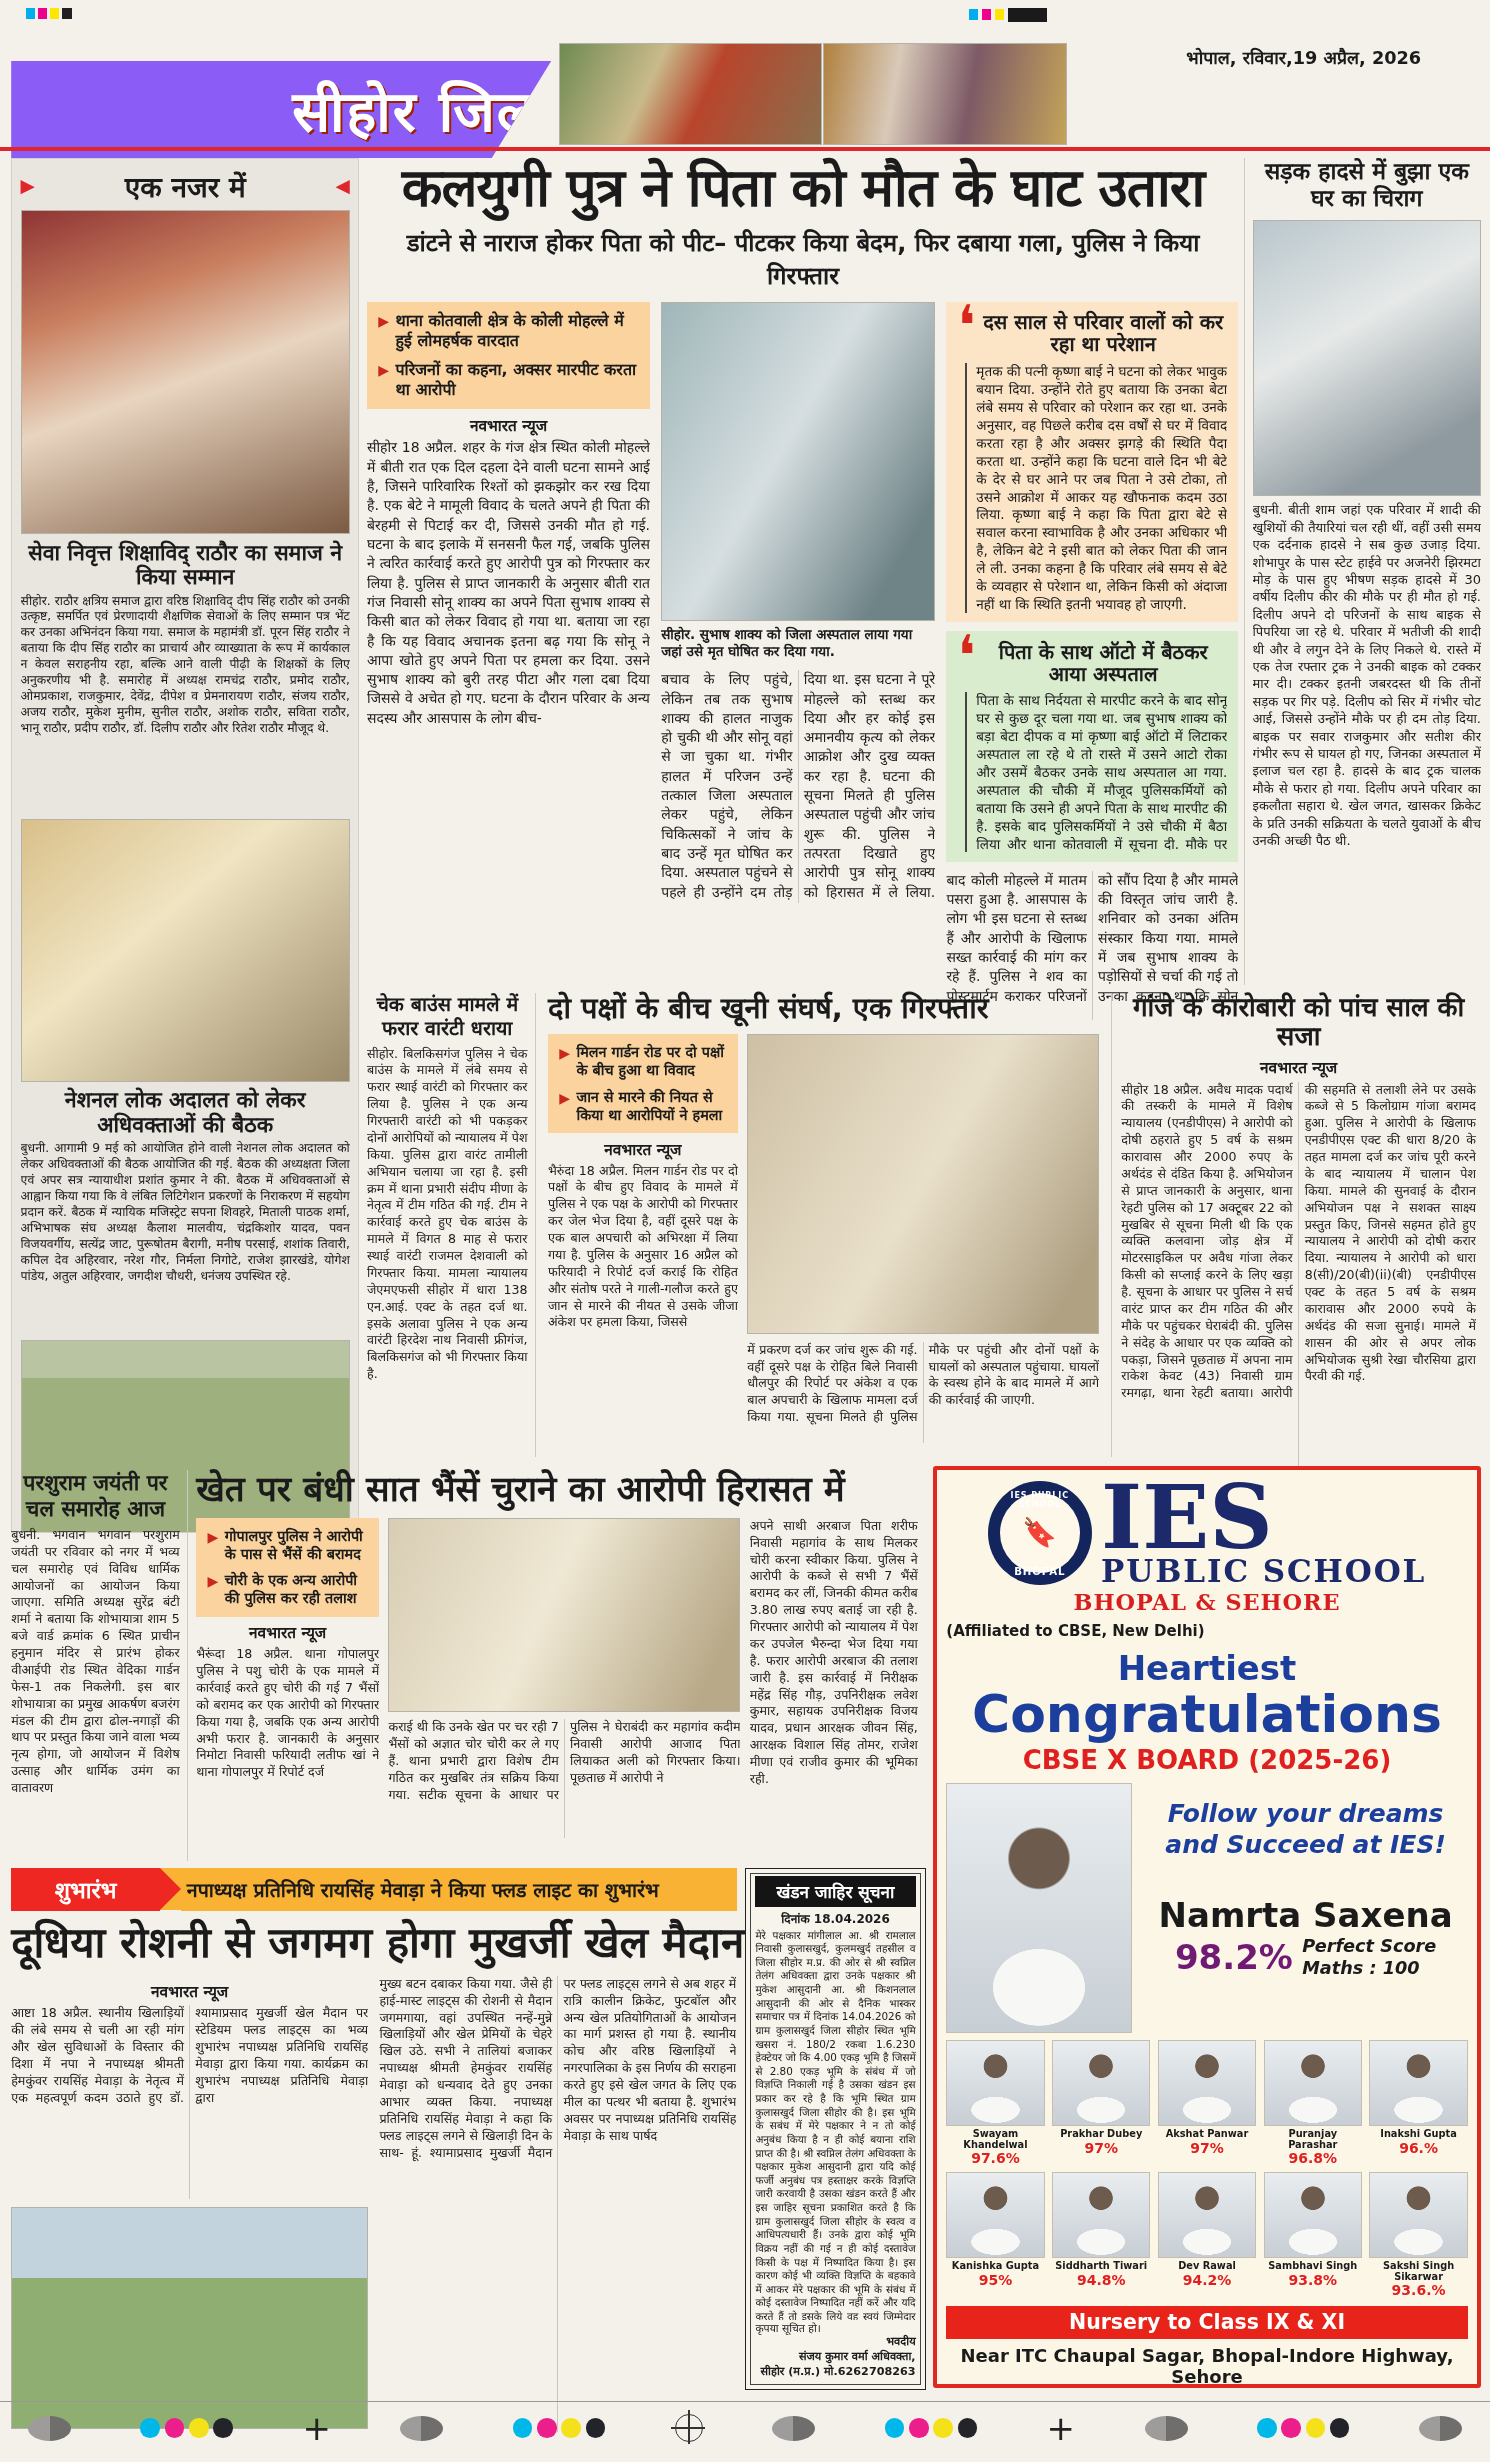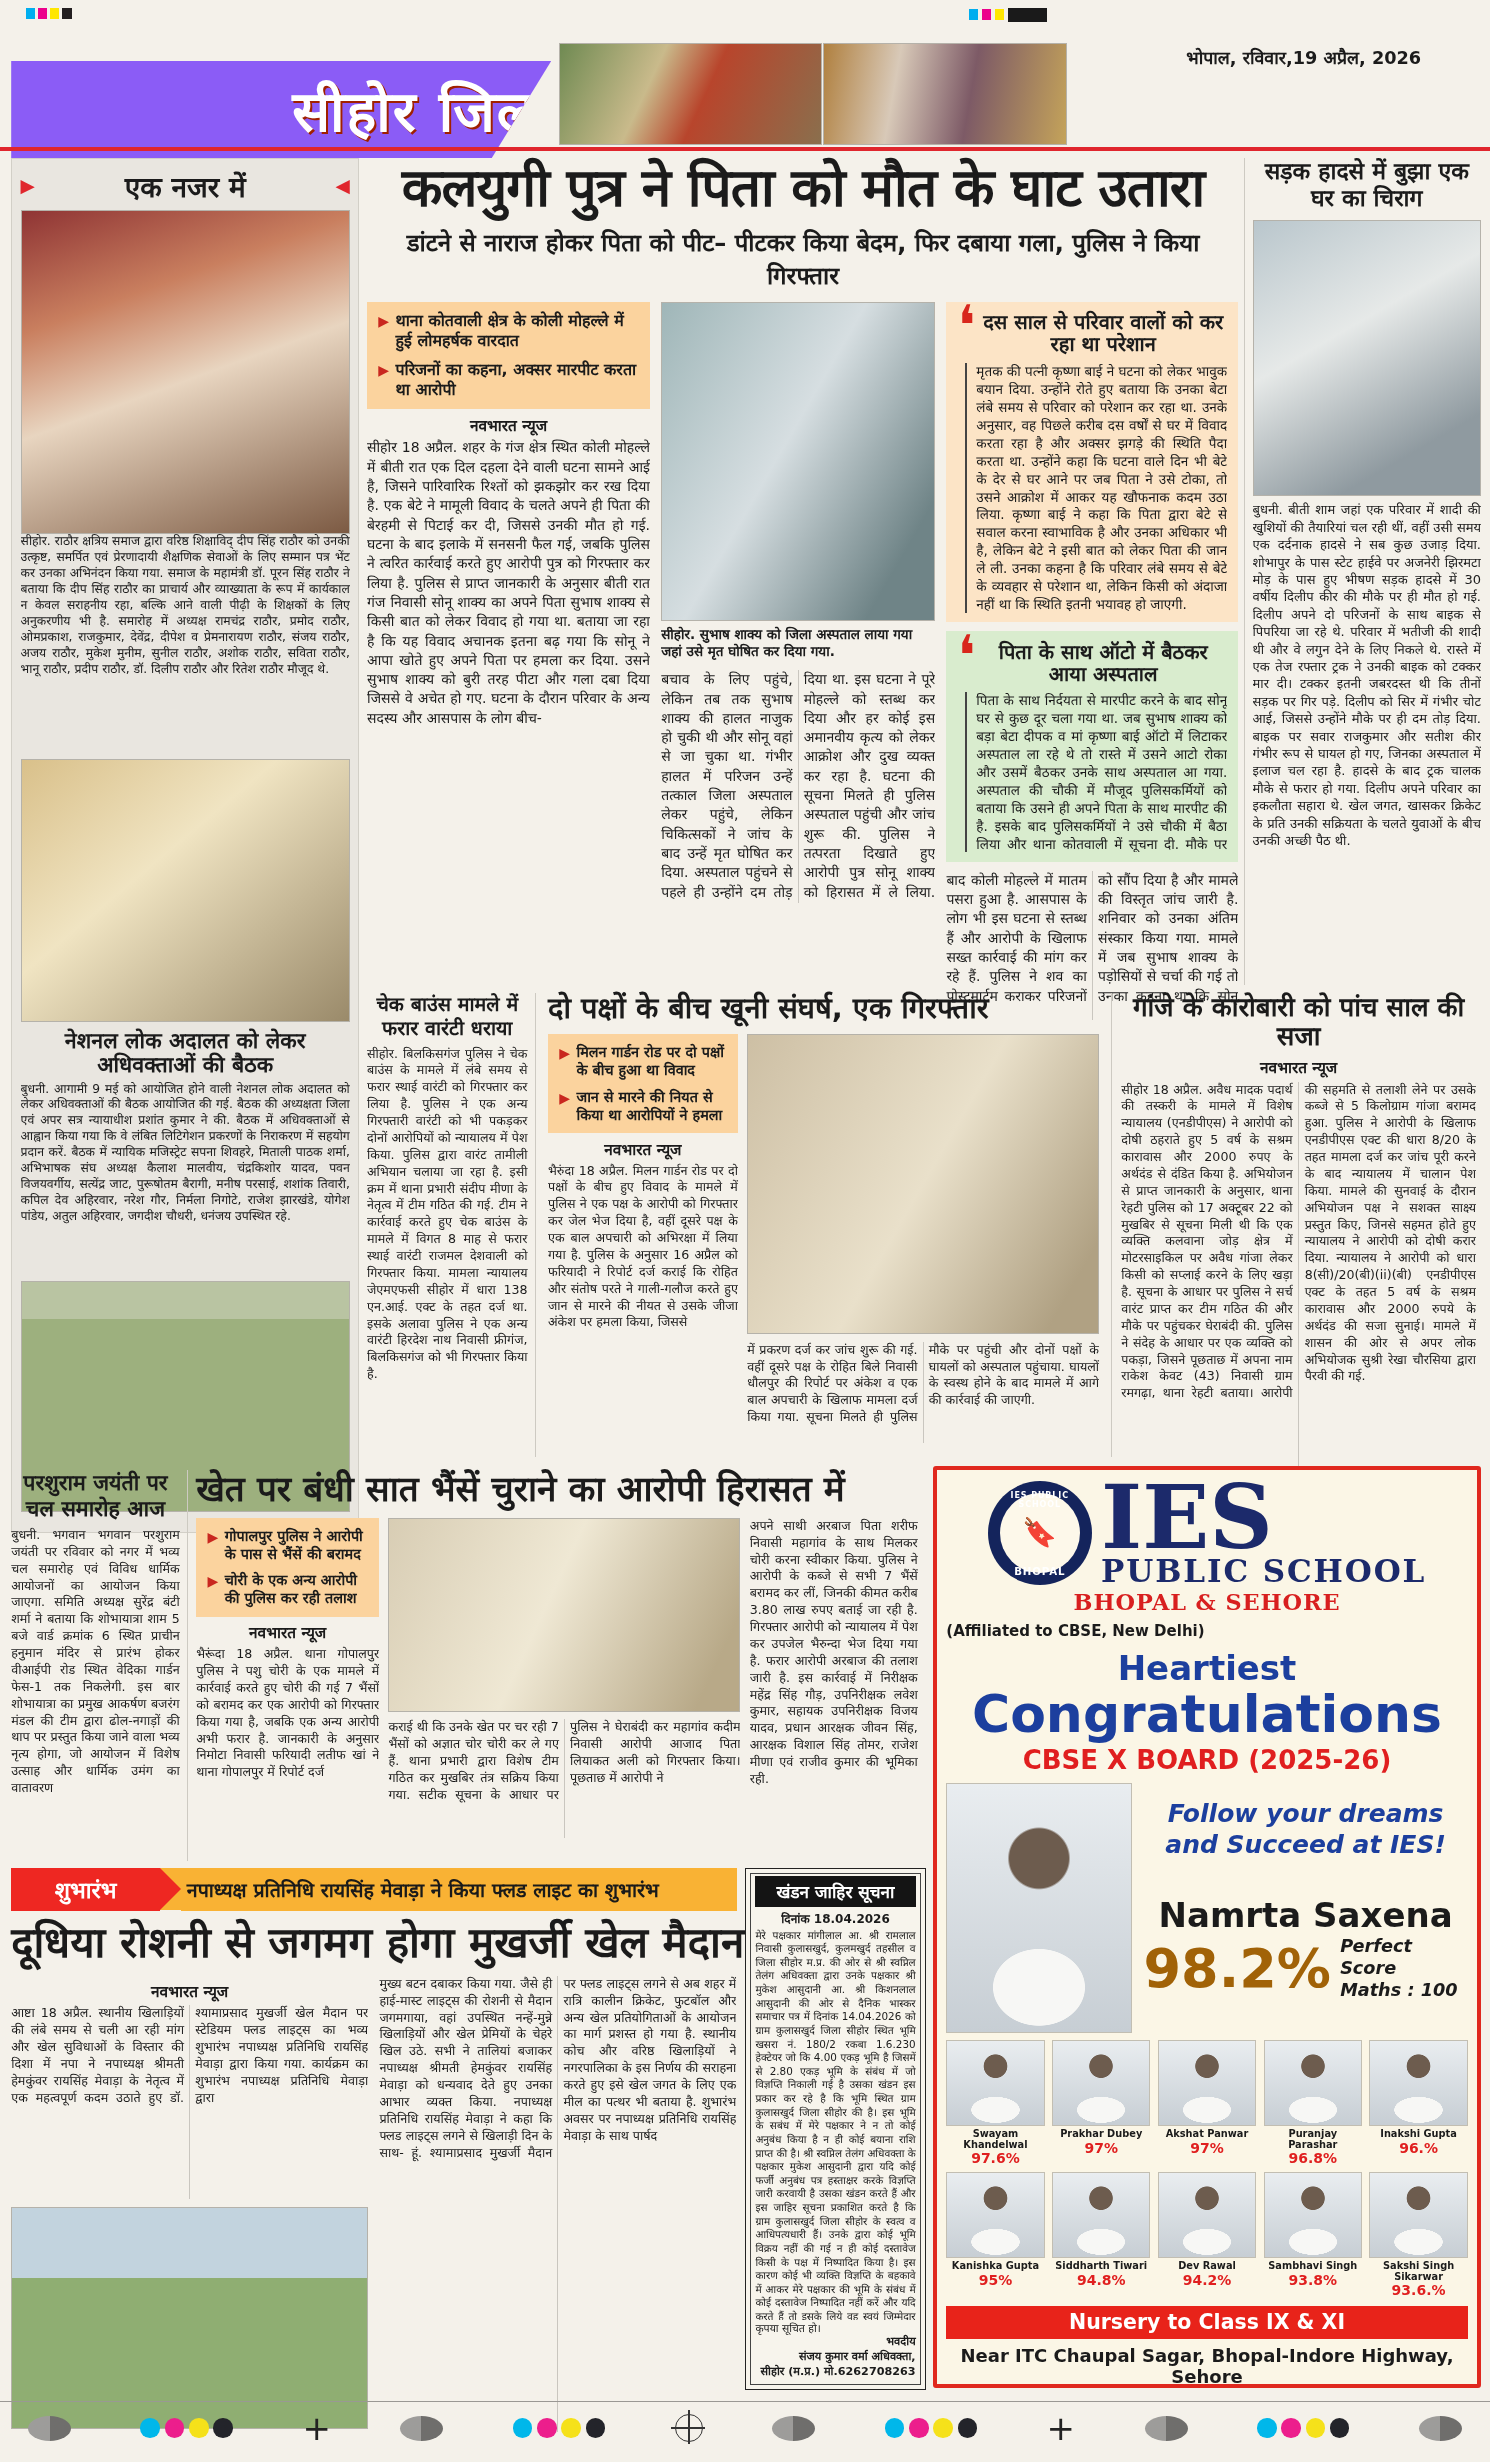--- a/index.html
+++ b/index.html
@@ -155,21 +155,21 @@
   .ad-affil { text-align:left; font-size:15px; font-weight:bold; margin-top:7px; }
   .ad-heartiest { text-align:center; color:#1c3f9e; font-size:34px; font-weight:bold; margin-top:7.5px; }
   .ad-congrats { text-align:center; color:#1c3f9e; font-size:52px; font-weight:bold; line-height:1; }
   .ad-board { text-align:center; color:#e01f1f; font-size:26px; font-weight:bold; margin-top:5.6px; }
   .ad-mid { display:flex; margin-top:7.5px; }
   .topper-photo { width:186px; height:250px; flex-shrink:0; }
   .ad-mid-right { flex:1; padding-left:11.2px; display:flex; flex-direction:column; }
   .ad-slogan { color:#1c3f9e; font-size:25px; font-weight:bold; font-style:italic; text-align:center; line-height:1.25; margin-top:15px; }
   .topper-name { font-size:34px; font-weight:bold; text-align:center; margin-top:35px; }
   .topper-score-row { display:flex; align-items:center; justify-content:center; gap:9.3px; }
-  .topper-pct { color:#a16207; font-size:54px; font-weight:bold; }
+  .topper-pct { color:#701a75; font-size:34px; font-weight:bold; }
   .topper-notes { font-size:17.7px; font-weight:bold; font-style:italic; line-height:1.25; }
   .face { position:relative; border:0.9px solid #c2beb2; background:
       radial-gradient(circle at 50% 30%, #6d5c4e 15%, transparent 16%),
       radial-gradient(ellipse 42% 26% at 50% 82%, #f7f7f5 59%, transparent 60%),
       linear-gradient(#e9edf0,#c7ced4); }
   .stu-grid { display:grid; grid-template-columns:repeat(5,1fr); gap:5.6px 7.5px; margin-top:7.5px; }
   .stu { text-align:center; }
   .stu-photo { height:86px; }
   .stu-name { font-size:9.8px; font-weight:bold; line-height:1.1; margin-top:2.8px; }
   .stu-pct { color:#e01f1f; font-size:14px; font-weight:bold; }
@@ -226,20 +226,21 @@
   </div>
   <div class="red-rule"></div>
 
   <div class="one-glance">
     <div class="og-title">
       <span class="tri">▶</span>
       <span class="t">एक नजर में</span>
       <span class="tri">◀</span>
     </div>
     <div class="ph og-photo1"></div>
+    <div class="og-head">सेवा निवृत्त शिक्षाविद् राठौर का समाज ने किया सम्मान</div>
     <div class="og-body" id="og-b1">सीहोर. राठौर क्षत्रिय समाज द्वारा वरिष्ठ शिक्षाविद् दीप सिंह राठौर को उनकी उत्कृष्ट, समर्पित एवं प्रेरणादायी शैक्षणिक सेवाओं के लिए सम्मान पत्र भेंट कर उनका अभिनंदन किया गया. समाज के महामंत्री डॉ. पूरन सिंह राठौर ने बताया कि दीप सिंह राठौर का प्राचार्य और व्याख्याता के रूप में कार्यकाल न केवल सराहनीय रहा, बल्कि आने वाली पीढ़ी के शिक्षकों के लिए अनुकरणीय भी है. समारोह में अध्यक्ष रामचंद्र राठौर, प्रमोद राठौर, ओमप्रकाश, राजकुमार, देवेंद्र, दीपेश व प्रेमनारायण राठौर, संजय राठौर, अजय राठौर, मुकेश मुनीम, सुनील राठौर, अशोक राठौर, सविता राठौर, भानू राठौर, प्रदीप राठौर, डॉ. दिलीप राठौर और रितेश राठौर मौजूद थे.</div>
     <div class="ph og-photo2"></div>
     <div class="og-head">नेशनल लोक अदालत को लेकर अधिवक्ताओं की बैठक</div>
     <div class="og-body" id="og-b2">बुधनी. आगामी 9 मई को आयोजित होने वाली नेशनल लोक अदालत को लेकर अधिवक्ताओं की बैठक आयोजित की गई. बैठक की अध्यक्षता जिला एवं अपर सत्र न्यायाधीश प्रशांत कुमार ने की. बैठक में अधिवक्ताओं से आह्वान किया गया कि वे लंबित लिटिगेशन प्रकरणों के निराकरण में सहयोग प्रदान करें. बैठक में न्यायिक मजिस्ट्रेट सपना शिवहरे, मिताली पाठक शर्मा, अभिभाषक संघ अध्यक्ष कैलाश मालवीय, चंद्रकिशोर यादव, पवन विजयवर्गीय, सत्येंद्र जाट, पुरूषोतम बैरागी, मनीष परसाई, शशांक तिवारी, कपिल देव अहिरवार, नरेश गौर, निर्मला निगोटे, राजेश झारखंडे, योगेश पांडेय, अतुल अहिरवार, जगदीश चौधरी, धनंजय उपस्थित रहे.</div>
     <div class="ph og-photo3"></div>
 
   </div>
 
   <div class="lead">
     <div class="lead-head">कलयुगी पुत्र ने पिता को मौत के घाट उतारा</div>

